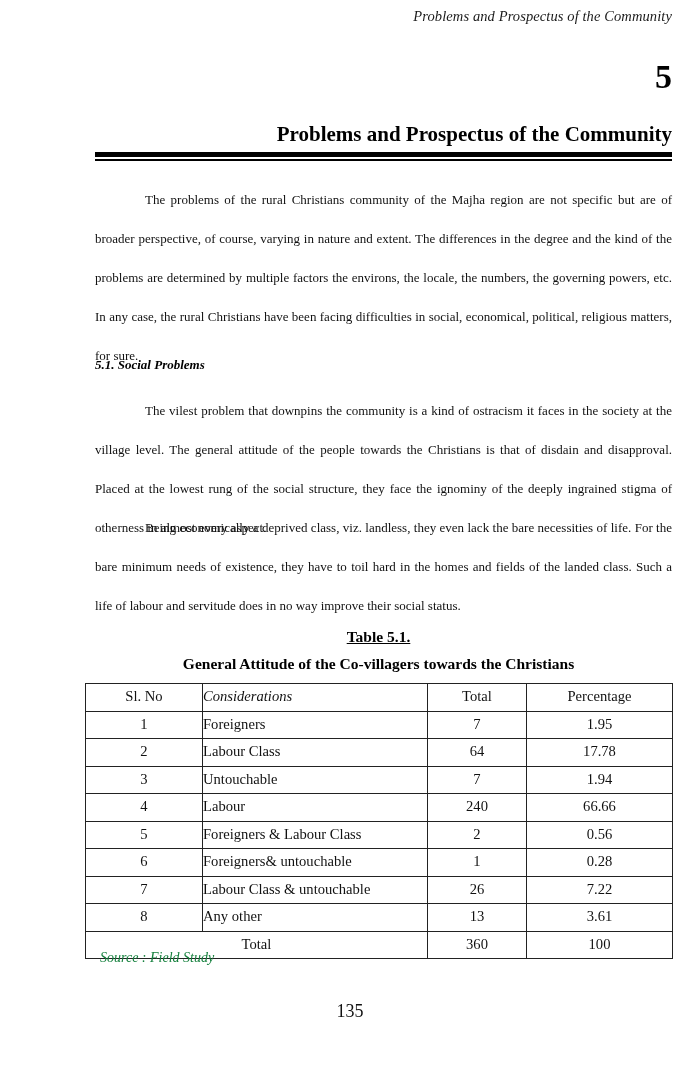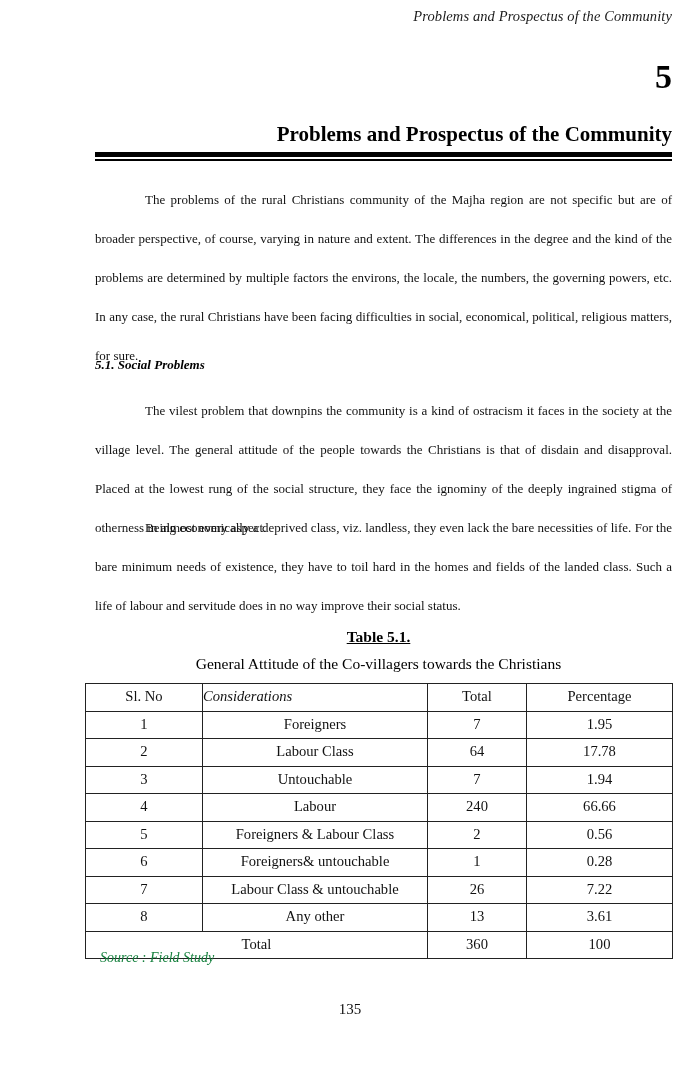--- a/index.html
+++ b/index.html
@@ -123,21 +123,21 @@
     font-weight: bold;
     text-decoration: underline;
   }
   .table-caption-2 {
     position: absolute;
     left: 85px;
     top: 655px;
     width: 587px;
     text-align: center;
     font-size: 15.5px;
-    font-weight: normal;
+    font-weight: bold;
   }
 
   
   .data-table-wrap {
     position: absolute;
     left: 85px;
     top: 683px;
     width: 587px;
   }
   table.data-table {
@@ -154,21 +154,21 @@
     padding: 0 0 1px 0;
     font-weight: normal;
     vertical-align: middle;
   }
   col.c-sl   { width: 117px; }
   col.c-cons { width: 225px; }
   col.c-tot  { width: 99px; }
   col.c-pct  { width: 146px; }
 
   .cell-sl   { text-align: center; }
-  .cell-cons { text-align: center; padding-left: 8px; margin-top: 17px; }
+  .cell-cons { text-align: left; padding-left: 8px; margin-top: 17px; }
   .cell-num  { text-align: center; }
 
   .head-sl   { text-align: center; padding-left: 9px; }
   .head-cons { text-align: left; padding-left: 8px; font-style: italic; }
   .head-num  { text-align: center; }
 
   .total-label { text-align: center; }
 
   
   .source-note {
@@ -180,21 +180,21 @@
     color: #15803d;
   }
 
   
   .page-number {
     position: absolute;
     left: 0;
     top: 1001px;
     width: 700px;
     text-align: center;
-    font-size: 15px;
+    font-size: 18px;
     color: #111;
   }
 </style>
 </head>
 <body>
 
 <div class="page">
 
   <div class="running-head">Problems and Prospectus of the Community</div>
 

